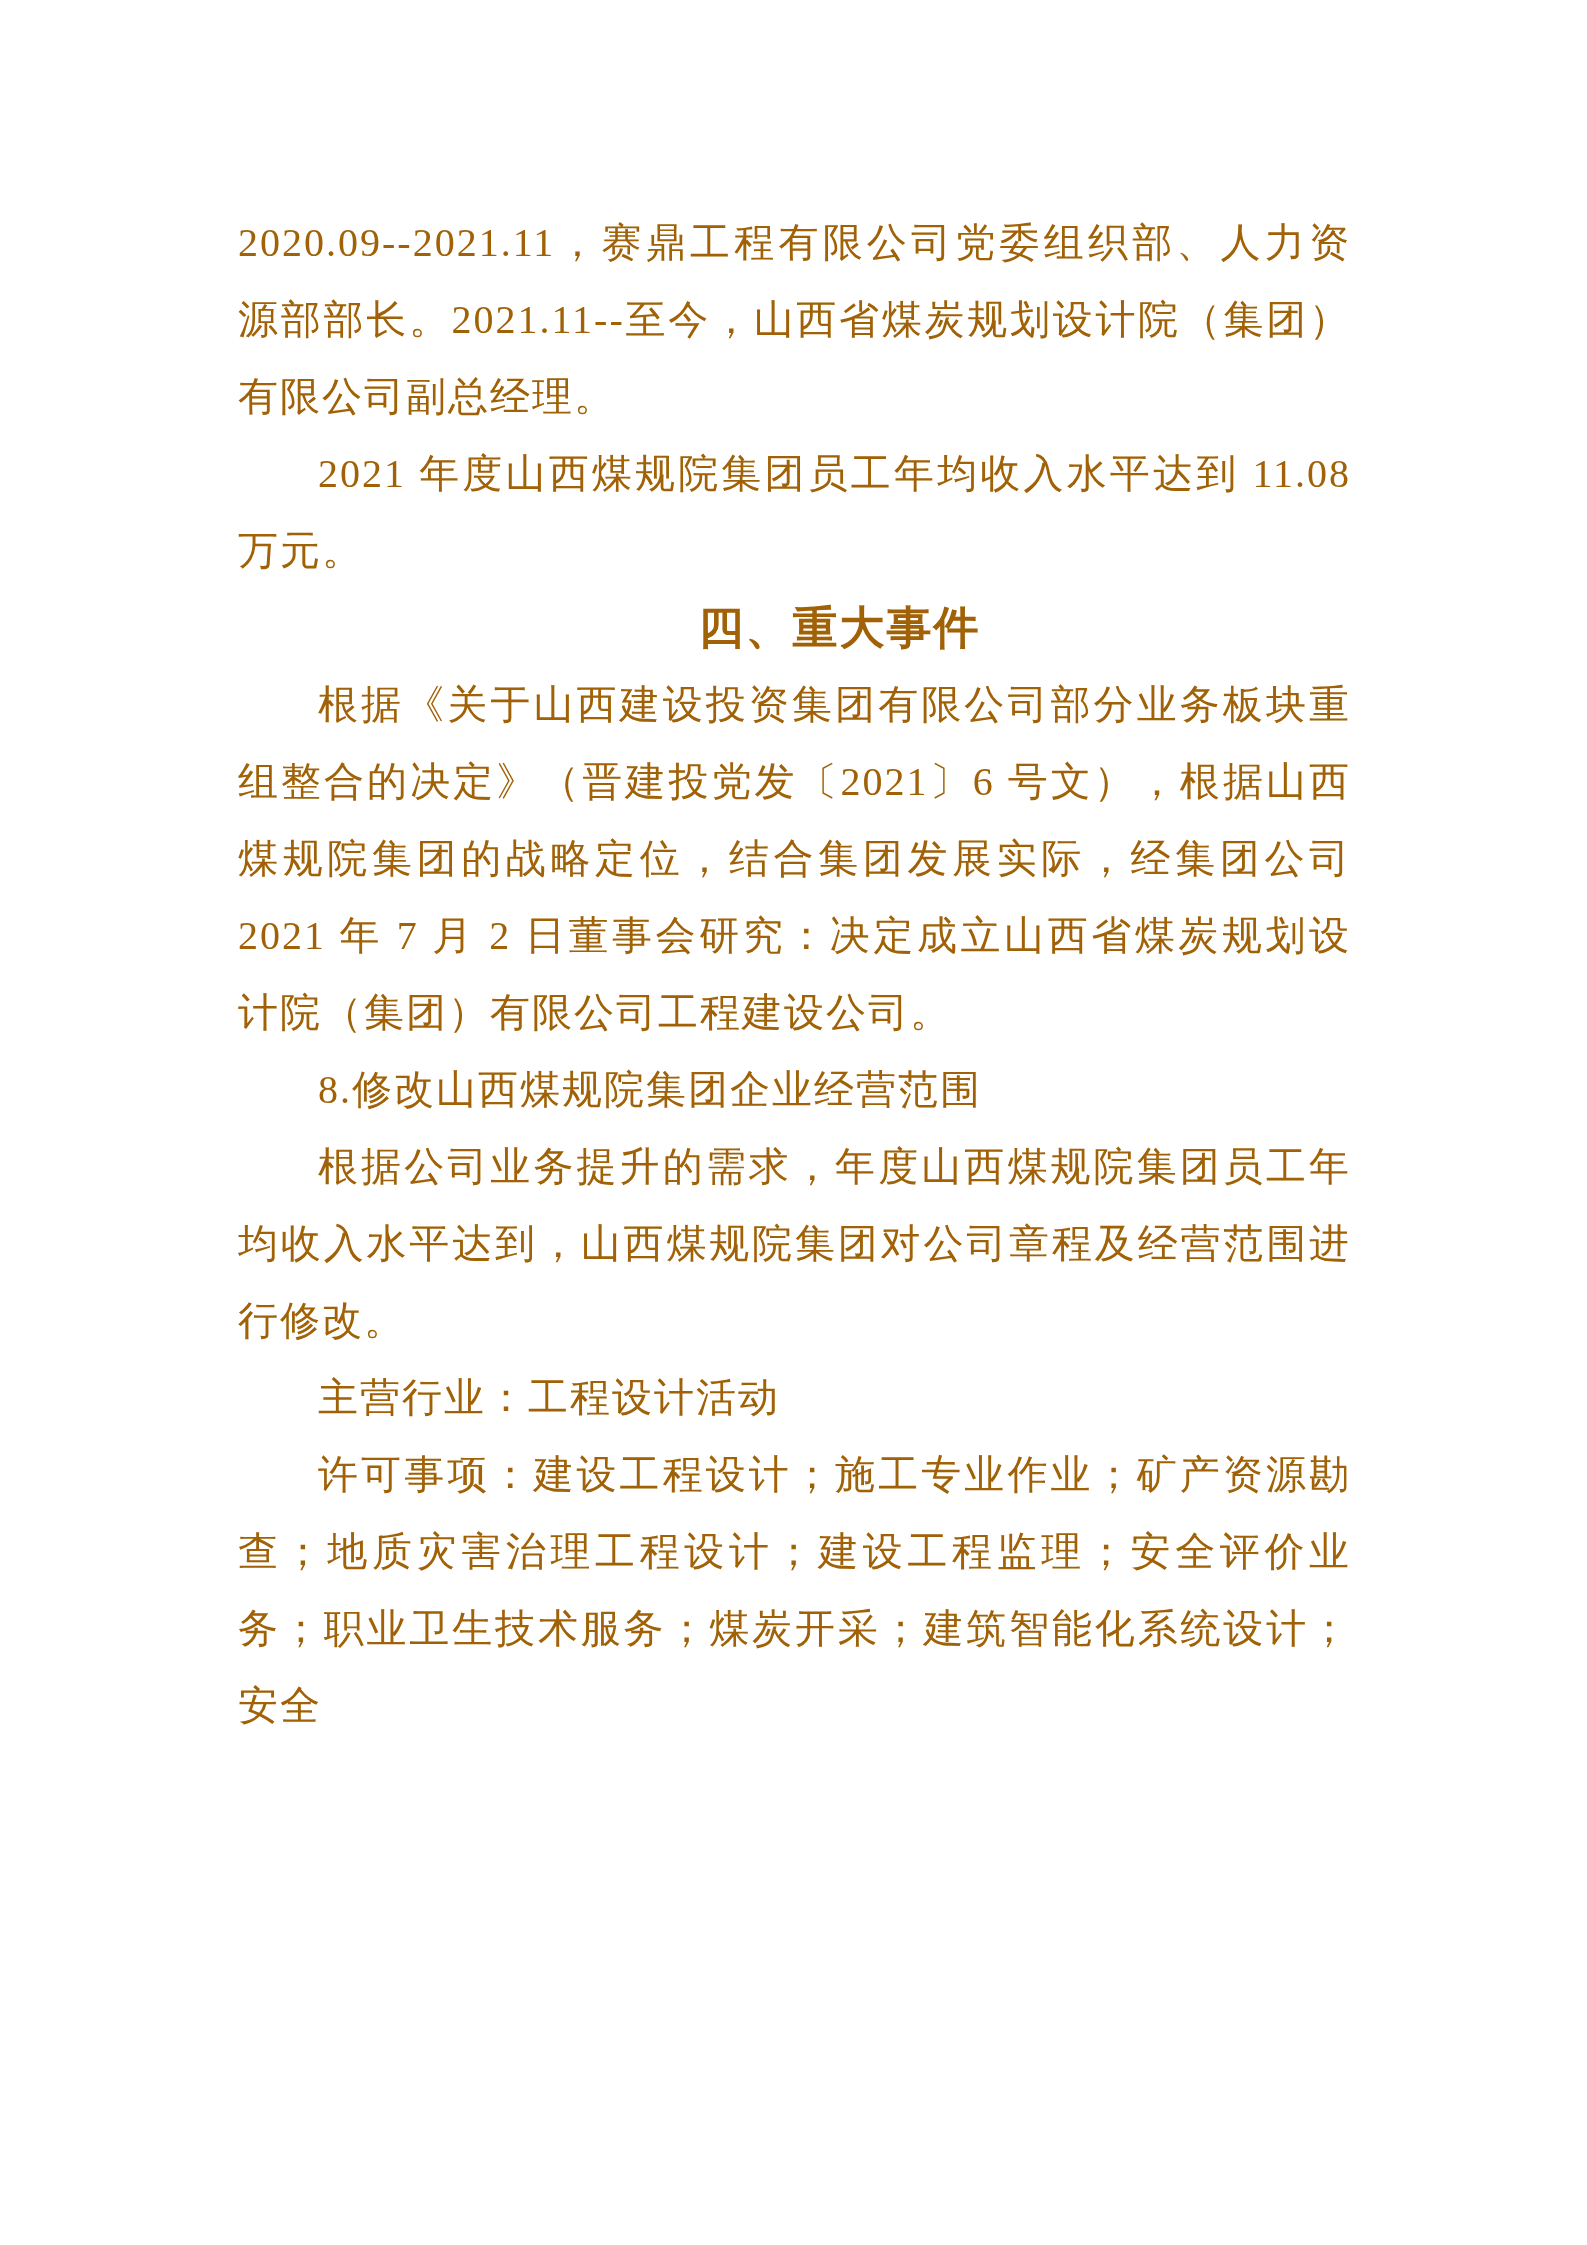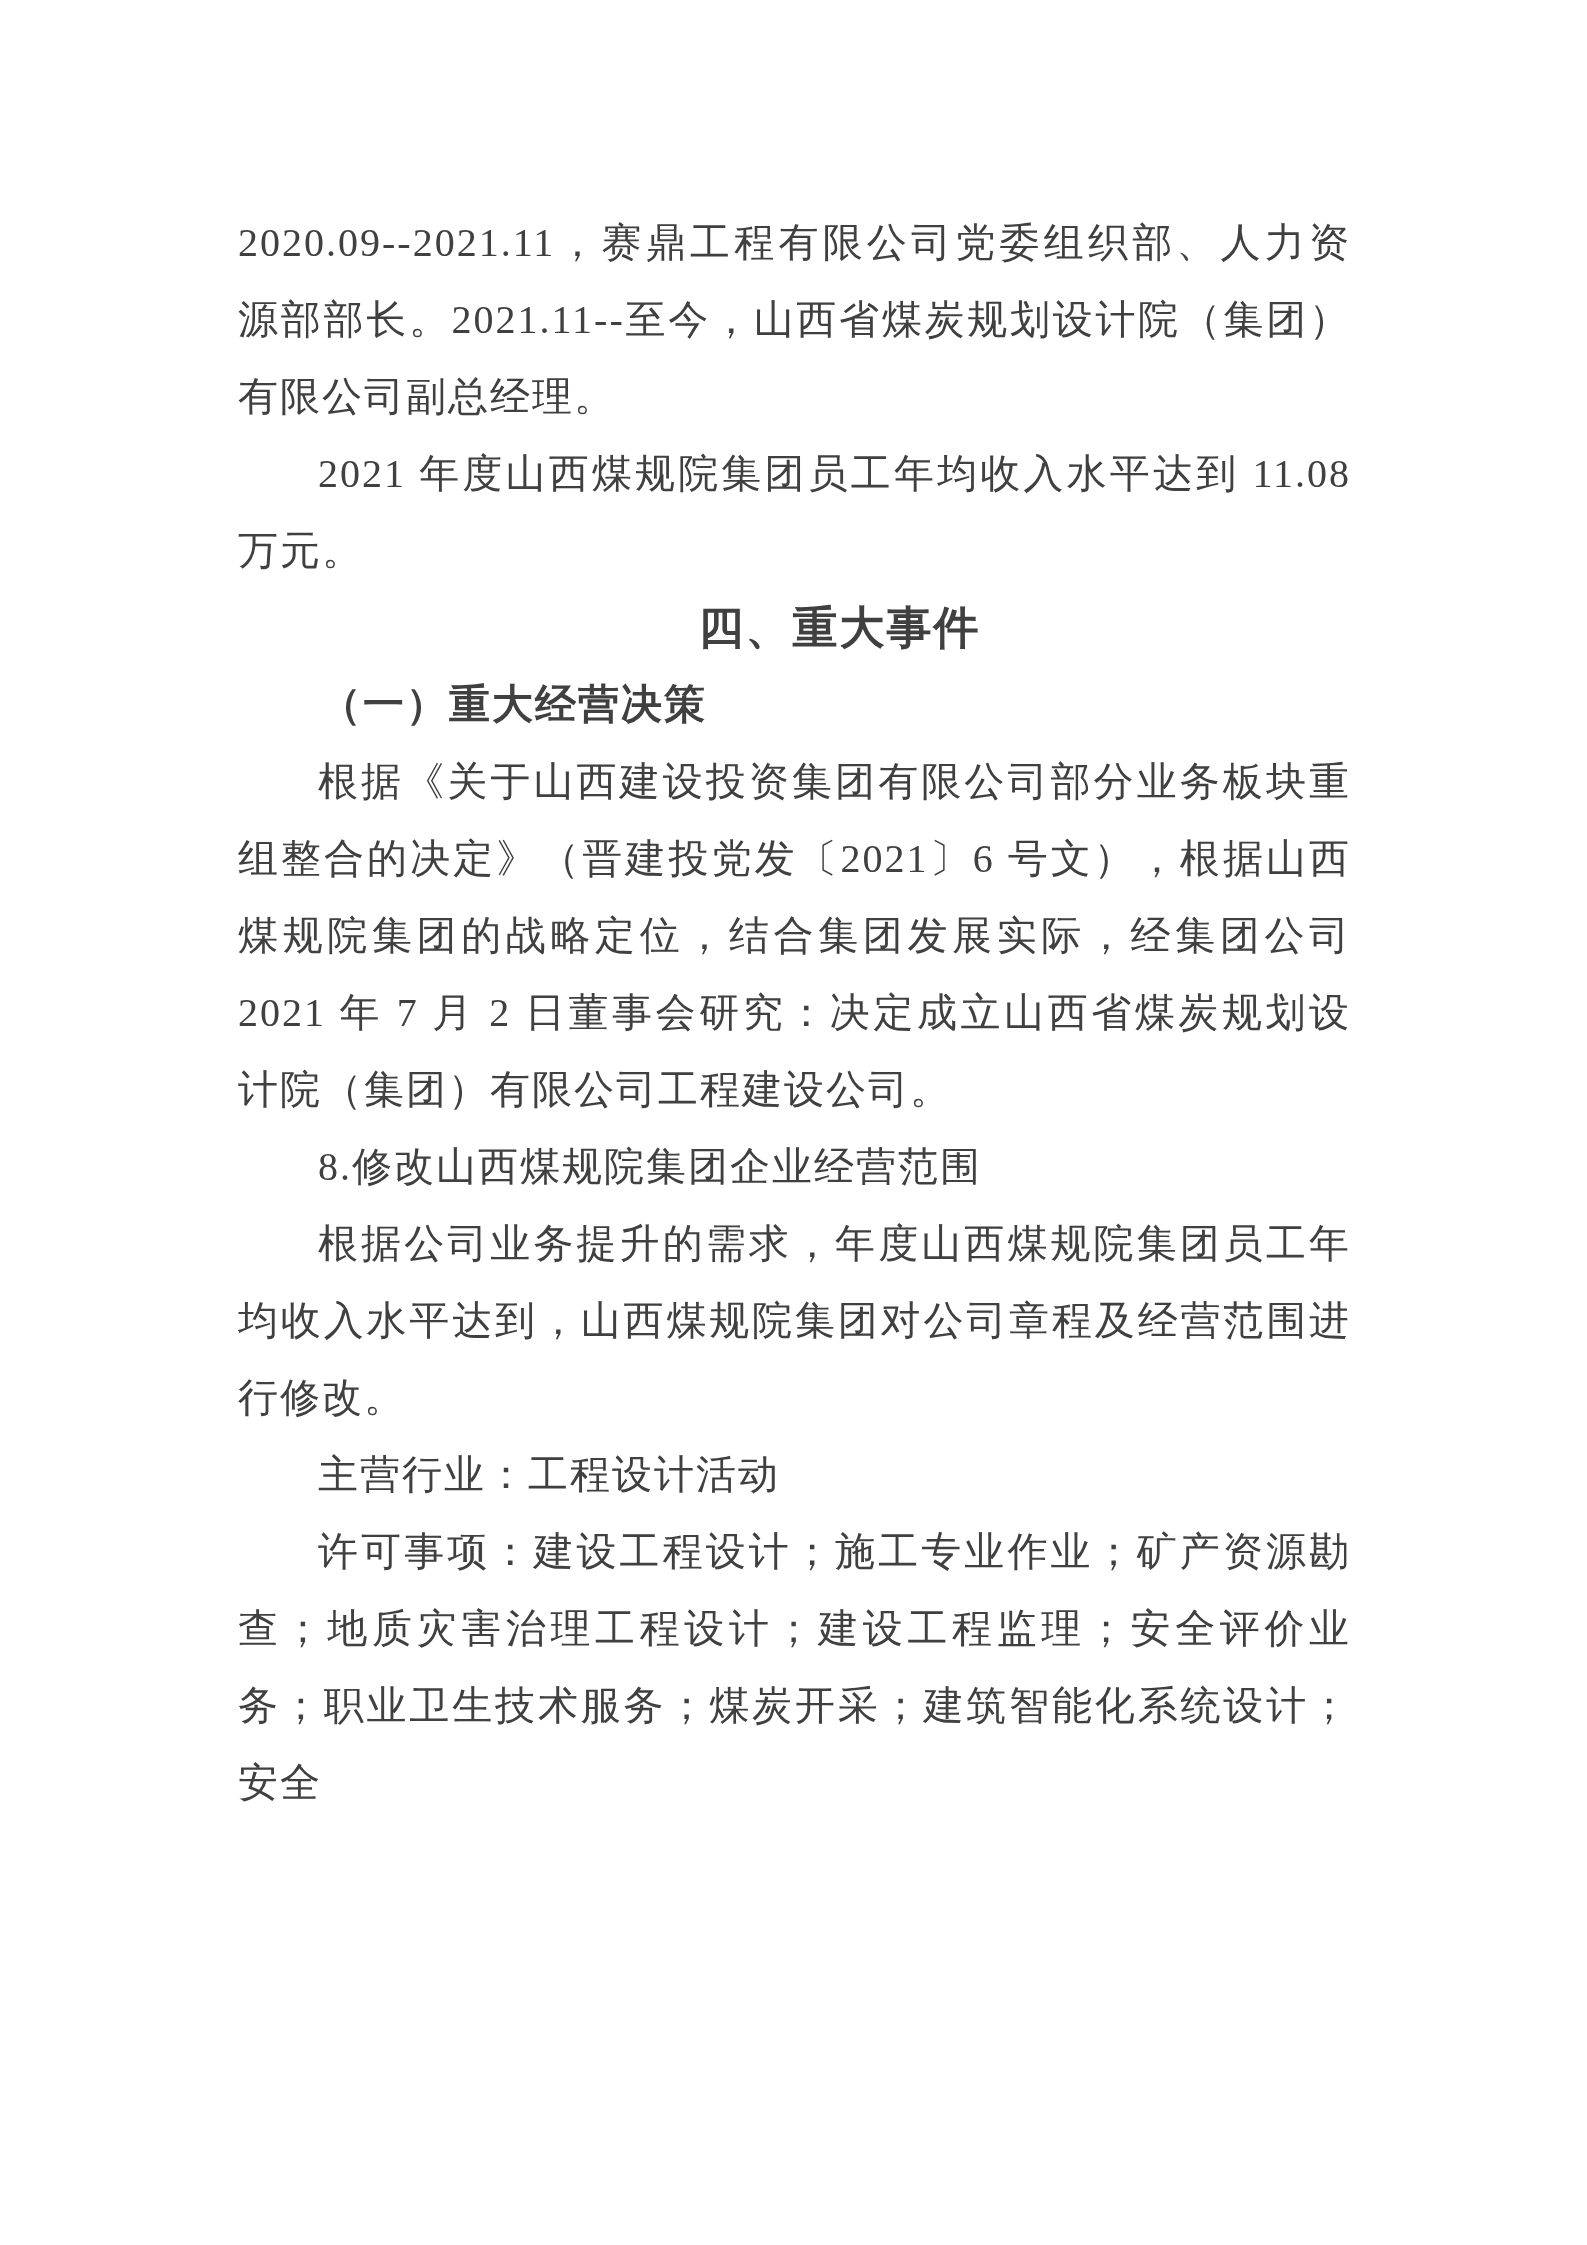--- a/index.html
+++ b/index.html
@@ -8,21 +8,21 @@
     background: #ffffff;
   }
   .page {
     position: relative;
     width: 1587px;
     height: 2245px;
     box-sizing: border-box;
     background: #ffffff;
     overflow: hidden;
     padding: 204px 236px 0 238px;
-    color: #404040;
+    color: #a16207;
     font-family: "Liberation Serif", "DejaVu Serif", serif;
     font-size: 40px;
     line-height: 77px;
     letter-spacing: 2px;
   }
   .para {
     margin: 0;
     text-align: justify;
   }
   .indent {
@@ -45,19 +45,18 @@
     font-size: 41px;
   }
 </style>
 </head>
 <body>
 
 <div class="page">
   <p class="para">2020.09--2021.11，赛鼎工程有限公司党委组织部、人力资源部部长。2021.11--至今，山西省煤炭规划设计院（集团）有限公司副总经理。</p>
   <p class="para indent">2021 年度山西煤规院集团员工年均收入水平达到 11.08 万元。</p>
   <p class="heading-1">四、重大事件</p>
-  <p class="heading-2">（一）重大经营决策</p>
   <p class="para indent">根据《关于山西建设投资集团有限公司部分业务板块重组整合的决定》（晋建投党发〔2021〕6 号文），根据山西煤规院集团的战略定位，结合集团发展实际，经集团公司 2021 年 7 月 2 日董事会研究：决定成立山西省煤炭规划设计院（集团）有限公司工程建设公司。</p>
   <p class="para indent">8.修改山西煤规院集团企业经营范围</p>
   <p class="para indent">根据公司业务提升的需求，年度山西煤规院集团员工年均收入水平达到，山西煤规院集团对公司章程及经营范围进行修改。</p>
   <p class="para indent">主营行业：工程设计活动</p>
   <p class="para indent">许可事项：建设工程设计；施工专业作业；矿产资源勘查；地质灾害治理工程设计；建设工程监理；安全评价业务；职业卫生技术服务；煤炭开采；建筑智能化系统设计；安全</p>
 </div>
 
 </body></html>

